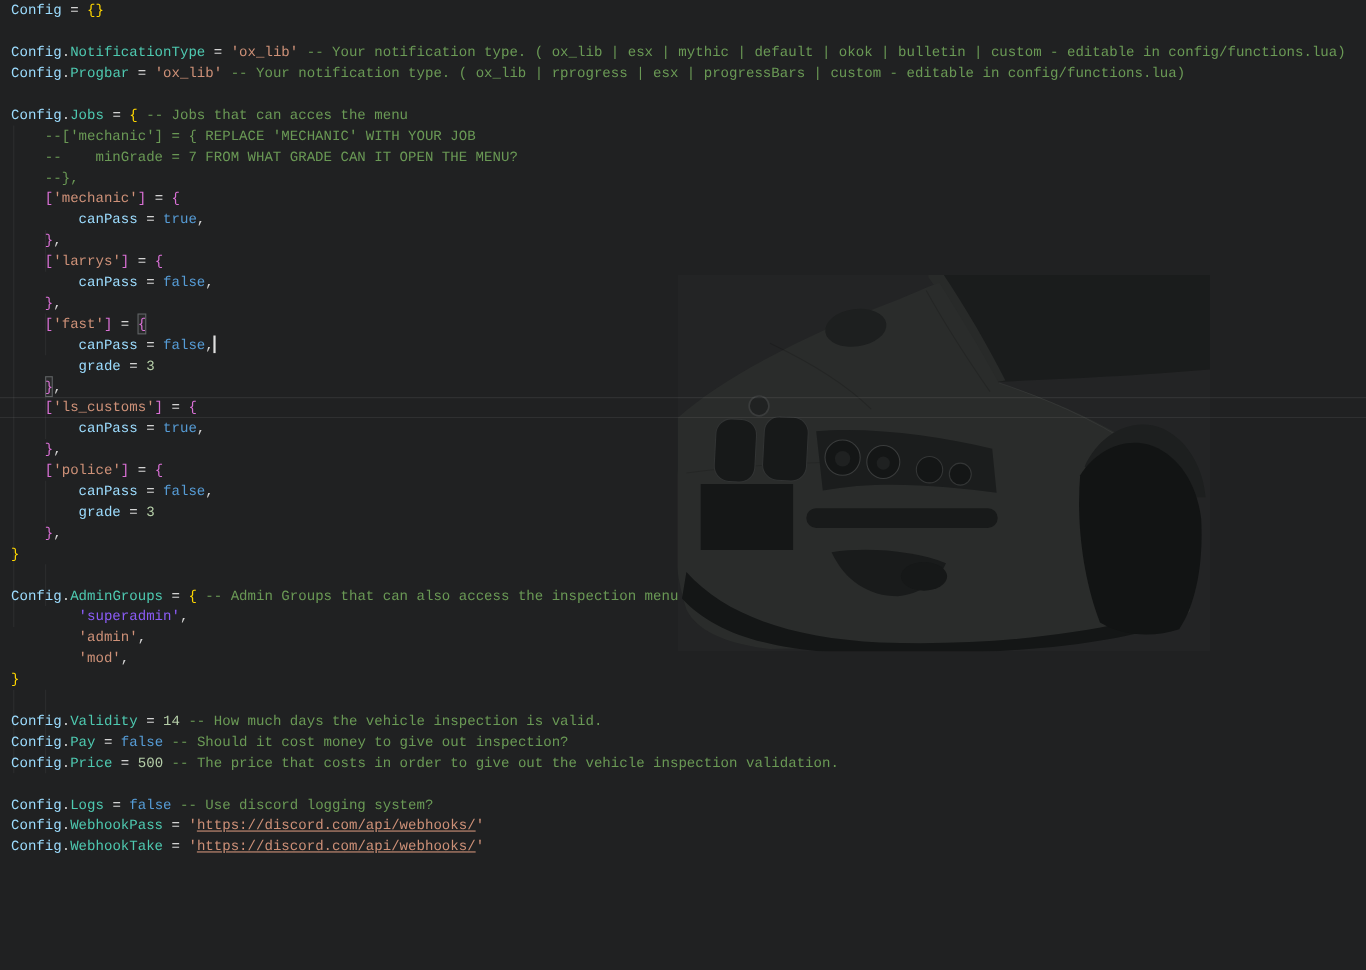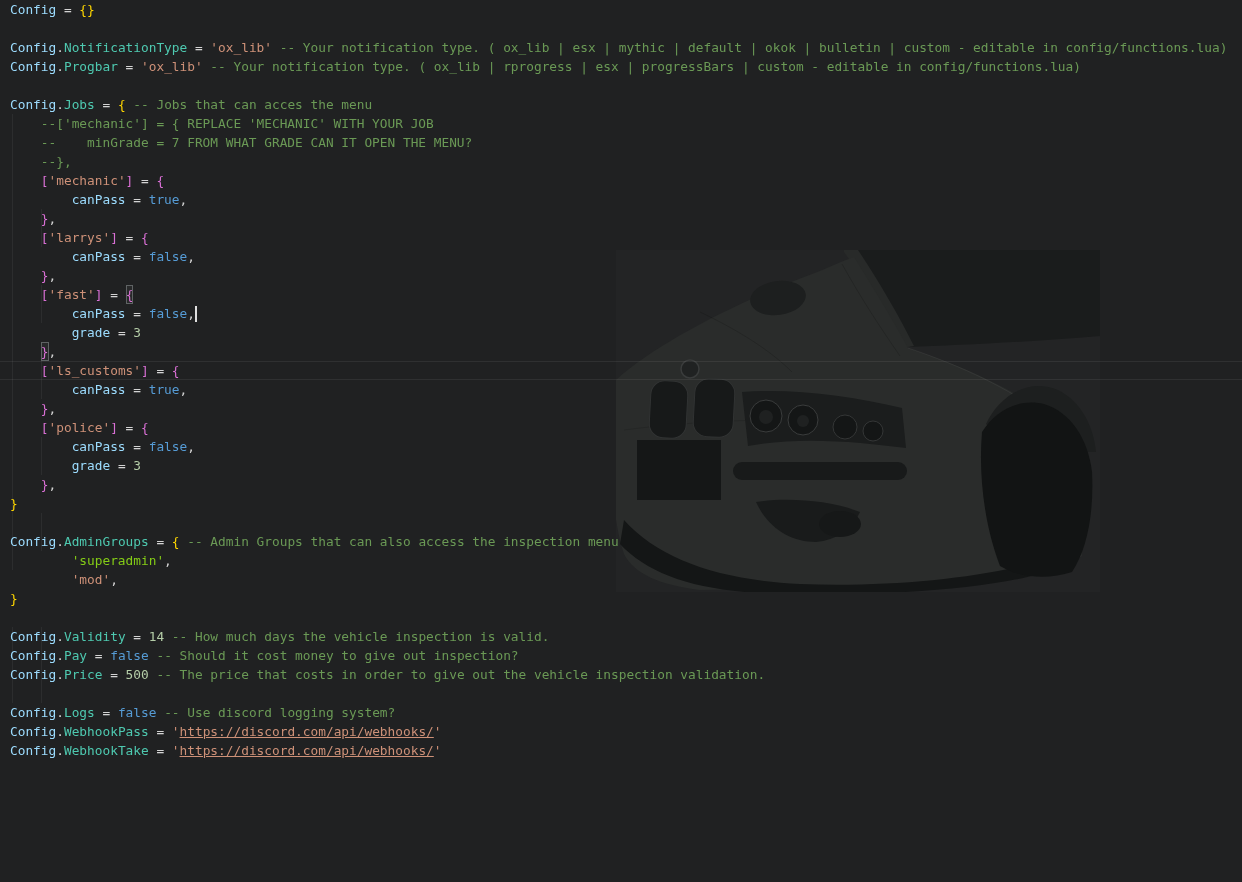--- a/index.html
+++ b/index.html
@@ -11,21 +11,21 @@
   }
   #watermark { position:absolute; left:616px; top:250px; width:484px; height:342px; z-index:1; }
   .overlay { position:absolute; z-index:2; pointer-events:none; }
   #current-line-highlight {
     left:0; width:1242px; top:361px; height:19px; box-sizing:border-box;
     border-top:1px solid rgba(255,255,255,0.07);
     border-bottom:1px solid rgba(255,255,255,0.07);
   }
   .indent-guide { width:0; border-left:1px solid rgba(255,255,255,0.055); }
   #code-lines { position:absolute; left:0; top:0; width:100%; z-index:3; }
-  .line { height:19px; line-height:19px; padding-left:10px; white-space:pre; }
+  .line { height:19px; line-height:19px; padding-left:10px; white-space:pre;font-family:Liberation Mono, monospace; }
   .line span { display:inline-block; }
   .bracket-box { outline:1px solid #5f6364; outline-offset:-1px; background:rgba(255,255,255,0.04); }
   .url { text-decoration:underline; }
   .caret {
     width:2px; height:16px; margin-right:-2px; background:#dfdfdf;
     vertical-align:middle; position:relative; top:-1px;
   }
 </style>
 </head>
 <body>
@@ -115,21 +115,22 @@
       <div class="line"><span class="op" style="color: rgb(212, 212, 212);">    </span><span class="b2" style="color: rgb(218, 112, 214);">[</span><span class="str" style="color: rgb(206, 145, 120);">'ls_customs'</span><span class="b2" style="color: rgb(218, 112, 214);">]</span><span class="op" style="color: rgb(212, 212, 212);"> = </span><span class="b2" style="color: rgb(218, 112, 214);">{</span></div>
       <div class="line"><span class="op" style="color: rgb(212, 212, 212);">        </span><span class="var" style="color: rgb(156, 220, 254);">canPass</span><span class="op" style="color: rgb(212, 212, 212);"> = </span><span class="bool" style="color: rgb(86, 156, 214);">true</span><span class="op" style="color: rgb(212, 212, 212);">,</span></div>
       <div class="line"><span class="op" style="color: rgb(212, 212, 212);">    </span><span class="b2" style="color: rgb(218, 112, 214);">}</span><span class="op" style="color: rgb(212, 212, 212);">,</span></div>
       <div class="line"><span class="op" style="color: rgb(212, 212, 212);">    </span><span class="b2" style="color: rgb(218, 112, 214);">[</span><span class="str" style="color: rgb(206, 145, 120);">'police'</span><span class="b2" style="color: rgb(218, 112, 214);">]</span><span class="op" style="color: rgb(212, 212, 212);"> = </span><span class="b2" style="color: rgb(218, 112, 214);">{</span></div>
       <div class="line"><span class="op" style="color: rgb(212, 212, 212);">        </span><span class="var" style="color: rgb(156, 220, 254);">canPass</span><span class="op" style="color: rgb(212, 212, 212);"> = </span><span class="bool" style="color: rgb(86, 156, 214);">false</span><span class="op" style="color: rgb(212, 212, 212);">,</span></div>
       <div class="line"><span class="op" style="color: rgb(212, 212, 212);">        </span><span class="var" style="color: rgb(156, 220, 254);">grade</span><span class="op" style="color: rgb(212, 212, 212);"> = </span><span class="num" style="color: rgb(181, 206, 168);">3</span></div>
       <div class="line"><span class="op" style="color: rgb(212, 212, 212);">    </span><span class="b2" style="color: rgb(218, 112, 214);">}</span><span class="op" style="color: rgb(212, 212, 212);">,</span></div>
       <div class="line"><span class="b1" style="color: rgb(255, 215, 0);">}</span></div>
       <div class="line"></div>
       <div class="line"><span class="var" style="color: rgb(156, 220, 254);">Config</span><span class="op" style="color: rgb(212, 212, 212);">.</span><span class="prop" style="color: rgb(78, 201, 176);">AdminGroups</span><span class="op" style="color: rgb(212, 212, 212);"> = </span><span class="b1" style="color: rgb(255, 215, 0);">{</span><span class="cmt" style="color: rgb(106, 153, 85);"> -- Admin Groups that can also access the inspection menu</span></div>
-      <div class="line"><span class="op" style="color: rgb(212, 212, 212);">        </span><span class="str" style="color: #84cc16;">'superadmin'</span><span class="op" style="color: rgb(212, 212, 212);">,</span></div>
+      <div class="line"><span class="op" style="color: rgb(212, 212, 212);">        </span><span class="str" style="color: #8b5cf6;">'superadmin'</span><span class="op" style="color: rgb(212, 212, 212);">,</span></div>
+      <div class="line"><span class="op" style="color: rgb(212, 212, 212);">        </span><span class="str" style="color: rgb(206, 145, 120);">'admin'</span><span class="op" style="color: rgb(212, 212, 212);">,</span></div>
       <div class="line"><span class="op" style="color: rgb(212, 212, 212);">        </span><span class="str" style="color: rgb(206, 145, 120);">'mod'</span><span class="op" style="color: rgb(212, 212, 212);">,</span></div>
       <div class="line"><span class="b1" style="color: rgb(255, 215, 0);">}</span></div>
       <div class="line"></div>
       <div class="line"><span class="var" style="color: rgb(156, 220, 254);">Config</span><span class="op" style="color: rgb(212, 212, 212);">.</span><span class="prop" style="color: rgb(78, 201, 176);">Validity</span><span class="op" style="color: rgb(212, 212, 212);"> = </span><span class="num" style="color: rgb(181, 206, 168);">14</span><span class="cmt" style="color: rgb(106, 153, 85);"> -- How much days the vehicle inspection is valid.</span></div>
       <div class="line"><span class="var" style="color: rgb(156, 220, 254);">Config</span><span class="op" style="color: rgb(212, 212, 212);">.</span><span class="prop" style="color: rgb(78, 201, 176);">Pay</span><span class="op" style="color: rgb(212, 212, 212);"> = </span><span class="bool" style="color: rgb(86, 156, 214);">false</span><span class="cmt" style="color: rgb(106, 153, 85);"> -- Should it cost money to give out inspection?</span></div>
       <div class="line"><span class="var" style="color: rgb(156, 220, 254);">Config</span><span class="op" style="color: rgb(212, 212, 212);">.</span><span class="prop" style="color: rgb(78, 201, 176);">Price</span><span class="op" style="color: rgb(212, 212, 212);"> = </span><span class="num" style="color: rgb(181, 206, 168);">500</span><span class="cmt" style="color: rgb(106, 153, 85);"> -- The price that costs in order to give out the vehicle inspection validation.</span></div>
       <div class="line"></div>
       <div class="line"><span class="var" style="color: rgb(156, 220, 254);">Config</span><span class="op" style="color: rgb(212, 212, 212);">.</span><span class="prop" style="color: rgb(78, 201, 176);">Logs</span><span class="op" style="color: rgb(212, 212, 212);"> = </span><span class="bool" style="color: rgb(86, 156, 214);">false</span><span class="cmt" style="color: rgb(106, 153, 85);"> -- Use discord logging system?</span></div>
       <div class="line"><span class="var" style="color: rgb(156, 220, 254);">Config</span><span class="op" style="color: rgb(212, 212, 212);">.</span><span class="prop" style="color: rgb(78, 201, 176);">WebhookPass</span><span class="op" style="color: rgb(212, 212, 212);"> = </span><span class="str" style="color: rgb(206, 145, 120);">'</span><span class="url url" style="color: rgb(206, 145, 120);">https://discord.com/api/webhooks/</span><span class="str" style="color: rgb(206, 145, 120);">'</span></div>
       <div class="line"><span class="var" style="color: rgb(156, 220, 254);">Config</span><span class="op" style="color: rgb(212, 212, 212);">.</span><span class="prop" style="color: rgb(78, 201, 176);">WebhookTake</span><span class="op" style="color: rgb(212, 212, 212);"> = </span><span class="str" style="color: rgb(206, 145, 120);">'</span><span class="url url" style="color: rgb(206, 145, 120);">https://discord.com/api/webhooks/</span><span class="str" style="color: rgb(206, 145, 120);">'</span></div>

